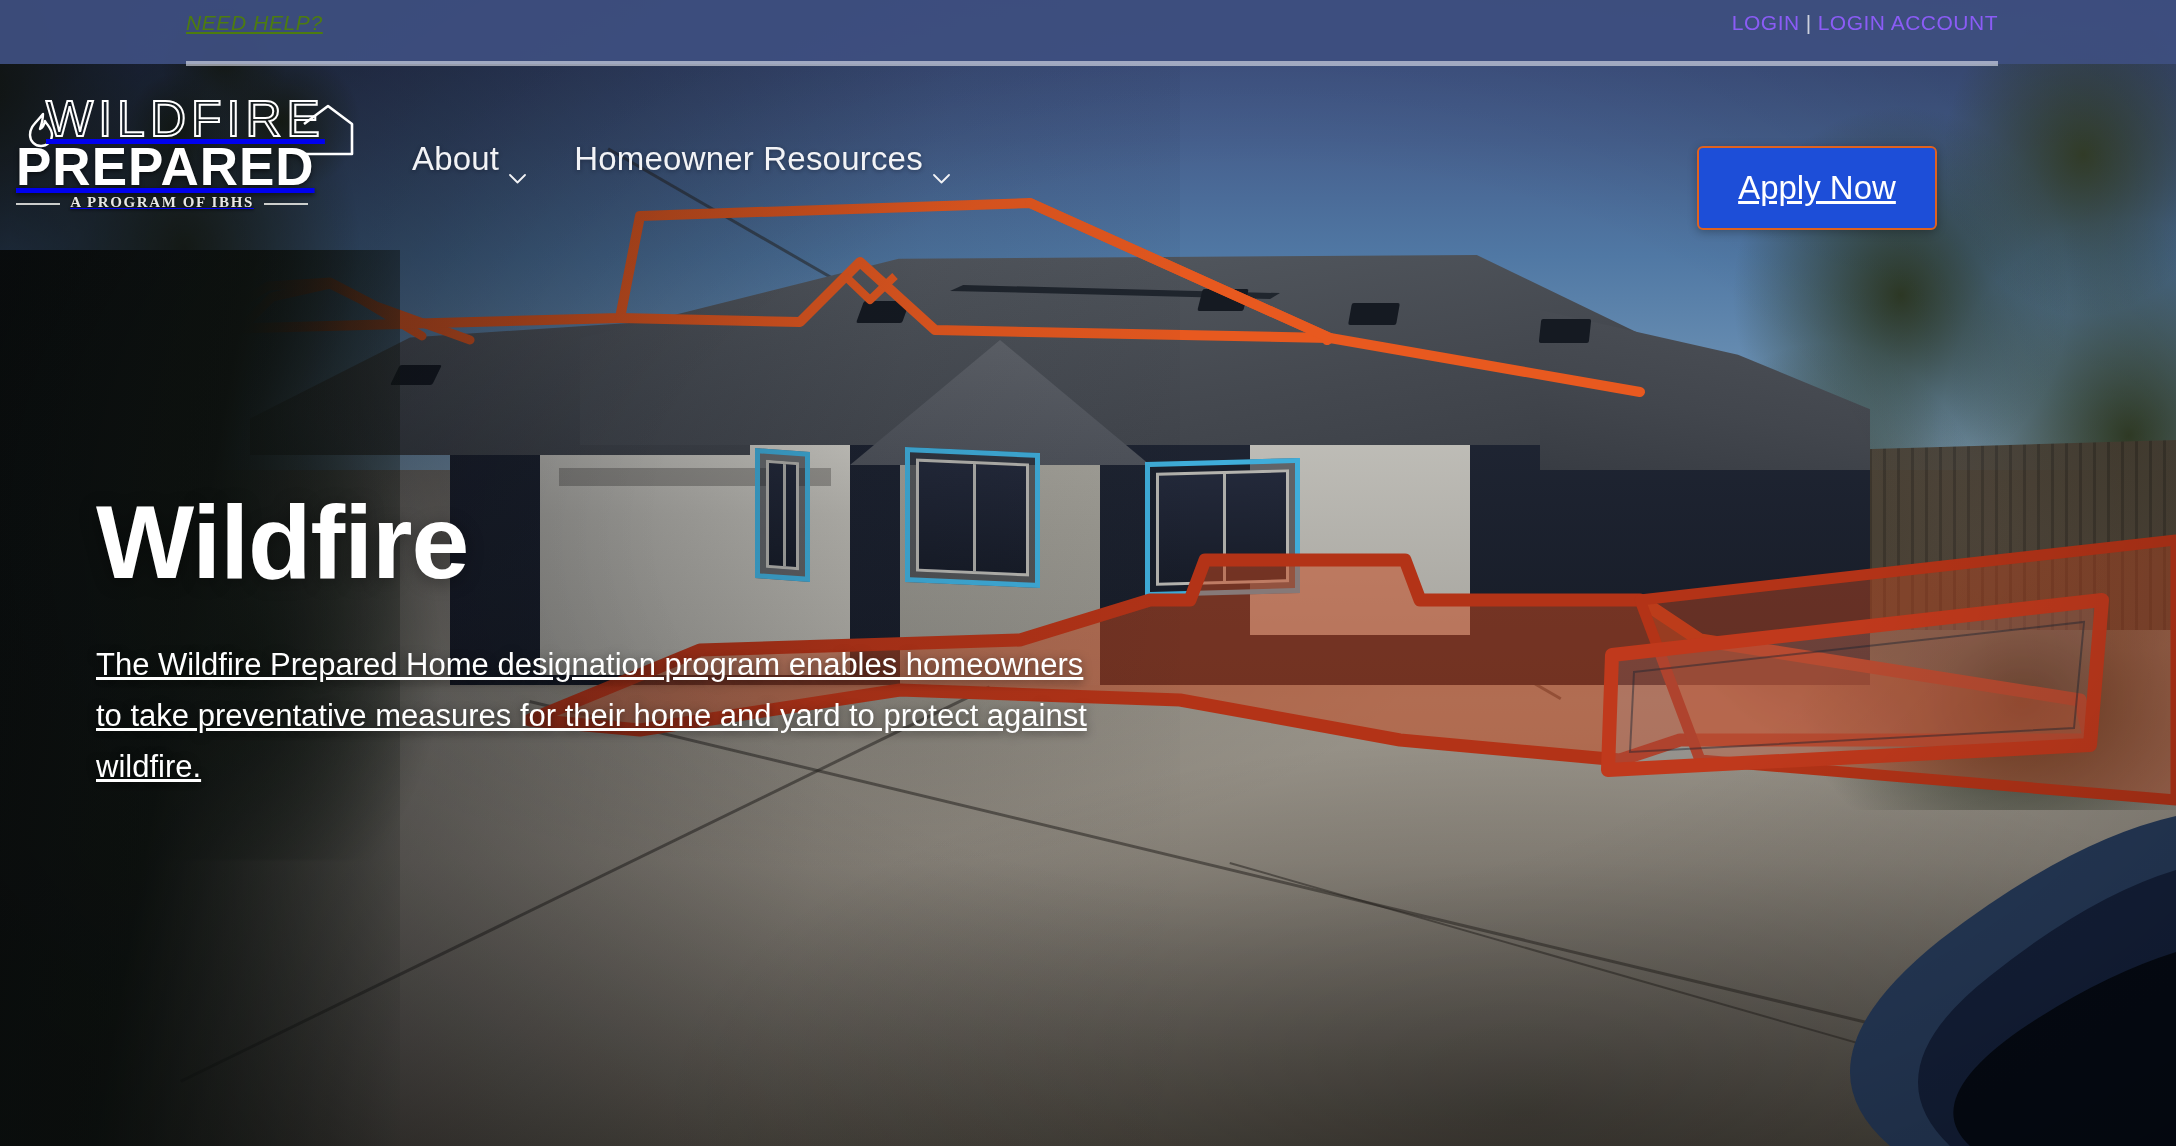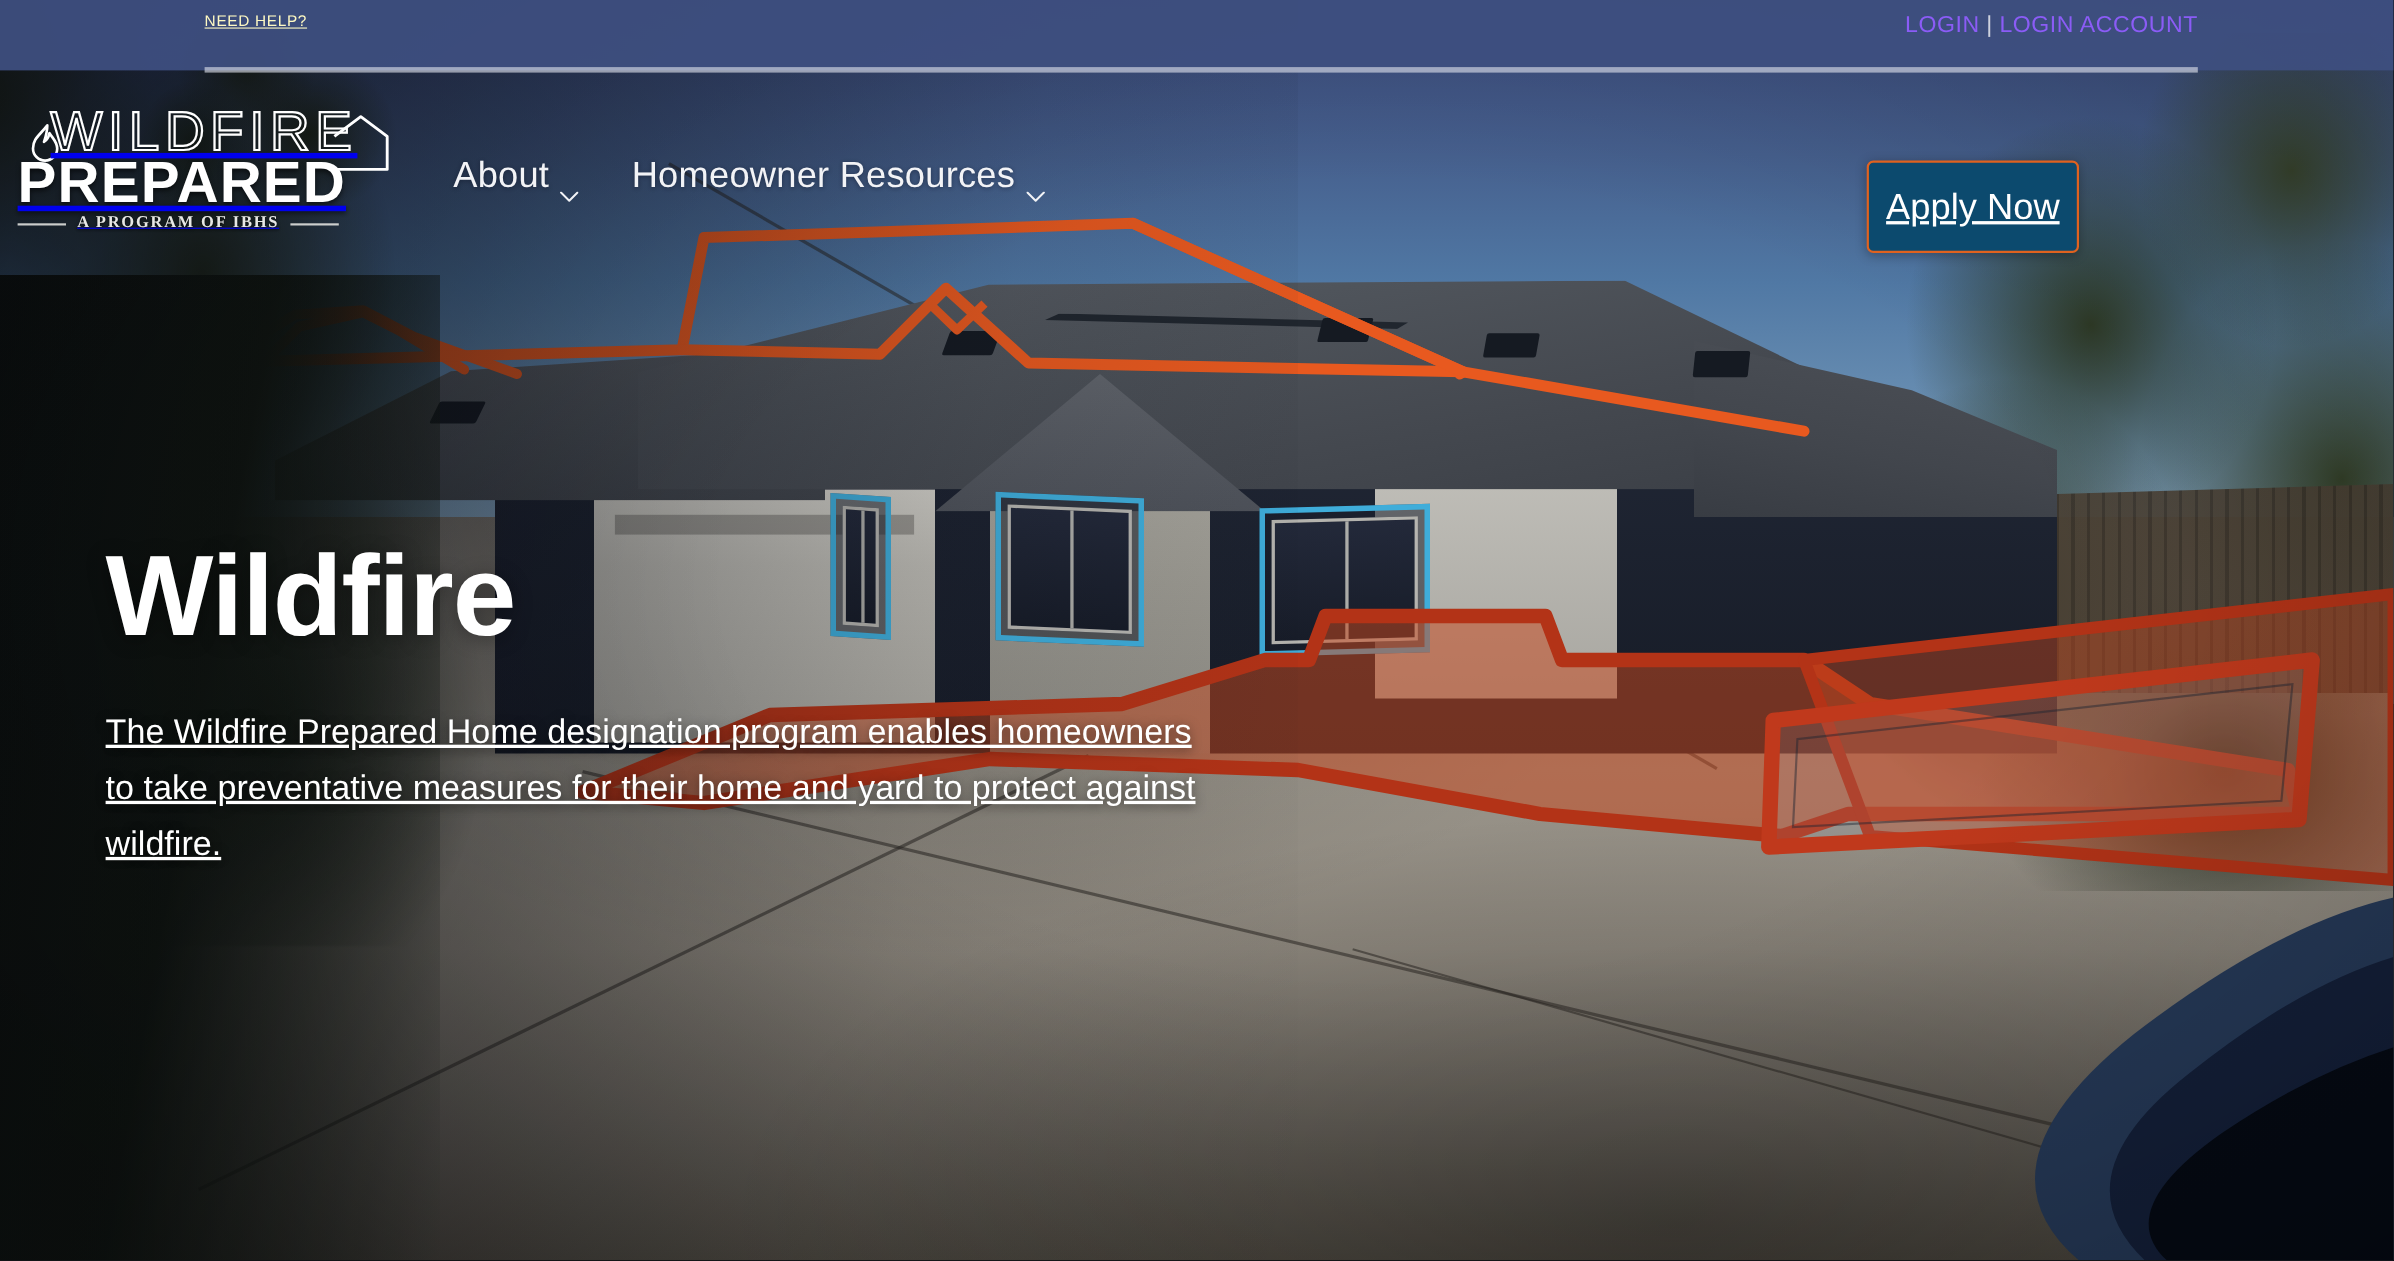--- a/index.html
+++ b/index.html
@@ -146,21 +146,21 @@
   
   .roofline { position:absolute; left:0; top:0; width:2176px; height:1146px; pointer-events:none; }
 
   
   .topbar {
     position:absolute; left:0; top:0; width:2176px; height:64px;
     background:rgba(62,79,128,.94);
   }
   .need-help {
     position:absolute; left:186px; top:11px;
-    font-size:14px; letter-spacing:.6px; color:#fef9c3; font-weight:400;
+    font-size:21px; letter-spacing:.6px; color:#4d7c0f; font-weight:400;font-style:italic;
   }
   .auth {
     position:absolute; right:178px; top:11px;
     font-size:21px; letter-spacing:.5px; color:#fff; white-space:nowrap;
   }
   .auth a { color:#8b5cf6; text-decoration:none; }
   .auth .sep { color:rgba(255,255,255,.75); margin:0 6px; }
   .hdr-rule {
     position:absolute; left:186px; top:61px; width:1812px; height:5px;
     background:rgba(222,226,235,.62);
@@ -198,22 +198,22 @@
   .nav { position:absolute; left:412px; top:140px; display:flex; gap:48px; align-items:center; }
   .nav-item {
     display:flex; align-items:center; gap:10px; cursor:pointer;
     color:#f2f3f6; font-size:33px; font-weight:400; letter-spacing:.2px;
     text-shadow:0 1px 4px rgba(10,16,30,.45);
   }
   .chev { display:inline-block; width:17px; height:10px; }
 
   
   .apply {
-    position:absolute; left:1697px; top:146px; width:193px; height:84px;
-    background:#0c4a6e; border:2px solid #e0621f; border-radius:6px;
+    position:absolute; left:1697px; top:146px; width:240px; height:84px;
+    background:#1d4ed8; border:2px solid #e0621f; border-radius:6px;
     color:#fff; font-size:33px; font-weight:400;
     display:flex; align-items:center; justify-content:center; cursor:pointer;
     box-shadow:0 2px 10px rgba(0,0,0,.28);
   }
 
   
   .scrim {
     position:absolute; left:0; top:0; width:1180px; height:1146px;
     background:linear-gradient(100deg,rgba(8,11,18,.62) 0%,rgba(8,11,18,.40) 34%,rgba(8,11,18,.10) 70%,rgba(8,11,18,0) 100%);
     pointer-events:none;

